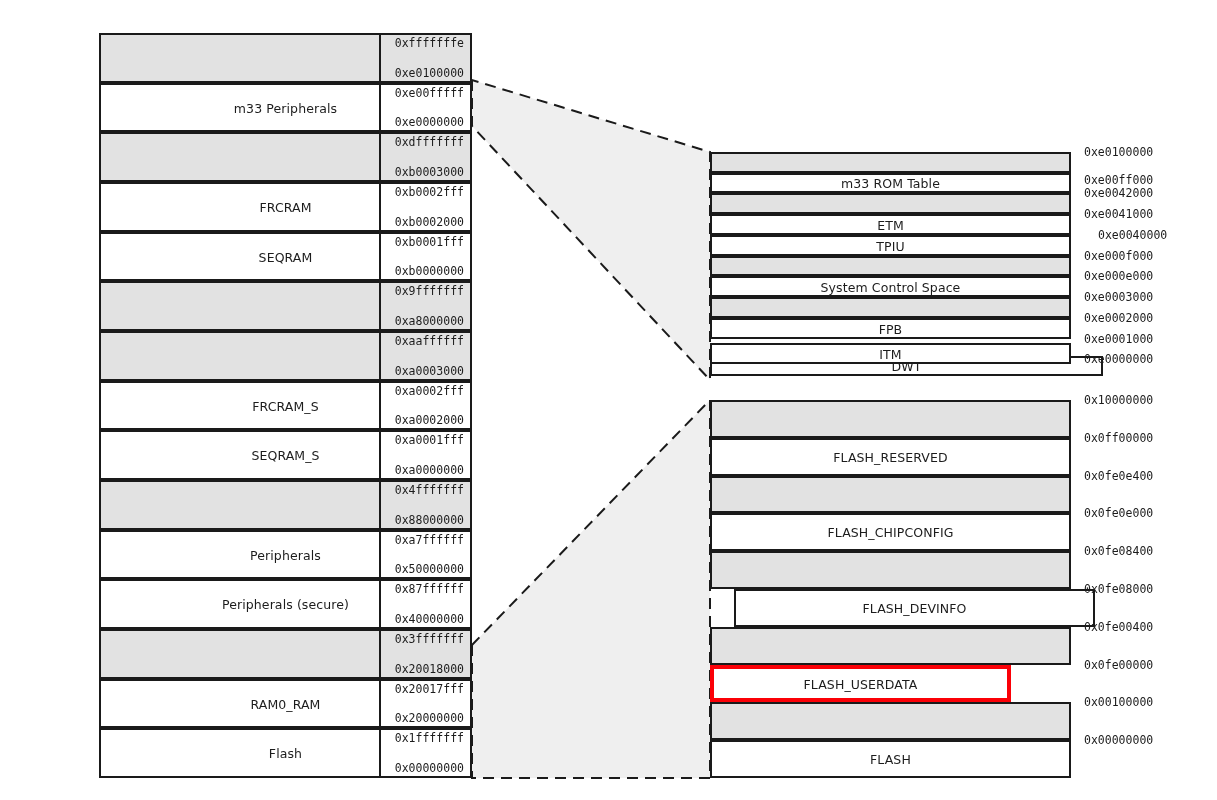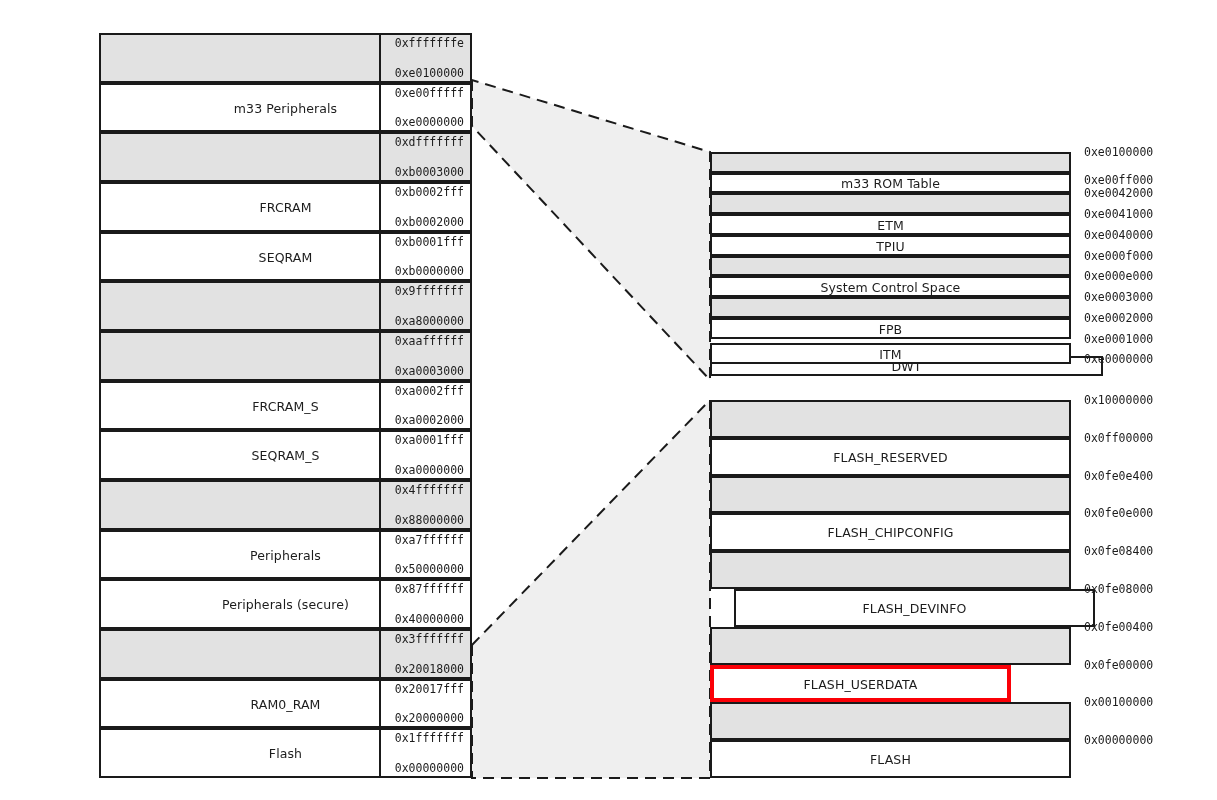--- a/index.html
+++ b/index.html
@@ -143,21 +143,21 @@
       <div class="blk" style="left: 710px; top: 339px; width: 393px; height: 20px; margin-top: 17px;">
         <div class="blk-label">DWT</div>
       </div>
       <div class="blk" style="left: 710px; top: 343px; width: 361px; height: 21px;">
         <div class="blk-label">ITM</div>
       </div>
       <div class="addr-out" style="top: 152px;">0xe0100000</div>
       <div class="addr-out" style="top: 173px; margin-top: 7px;">0xe00ff000</div>
       <div class="addr-out" style="top: 193px;">0xe0042000</div>
       <div class="addr-out" style="top: 214px;">0xe0041000</div>
-      <div class="addr-out" style="top: 235px;">0xe0040000</div>
+      <div class="addr-out" style="top: 235px; margin-left: 14px;">0xe0040000</div>
       <div class="addr-out" style="top: 256px;">0xe000f000</div>
       <div class="addr-out" style="top: 276px;">0xe000e000</div>
       <div class="addr-out" style="top: 297px;">0xe0003000</div>
       <div class="addr-out" style="top: 318px;">0xe0002000</div>
       <div class="addr-out" style="top: 339px;">0xe0001000</div>
       <div class="addr-out" style="top: 359px;">0xe0000000</div>
     </div>
 
   <div id="flash-col">
       <div class="blk gap" style="left: 710px; top: 400px; width: 361px; height: 38px;"></div>

